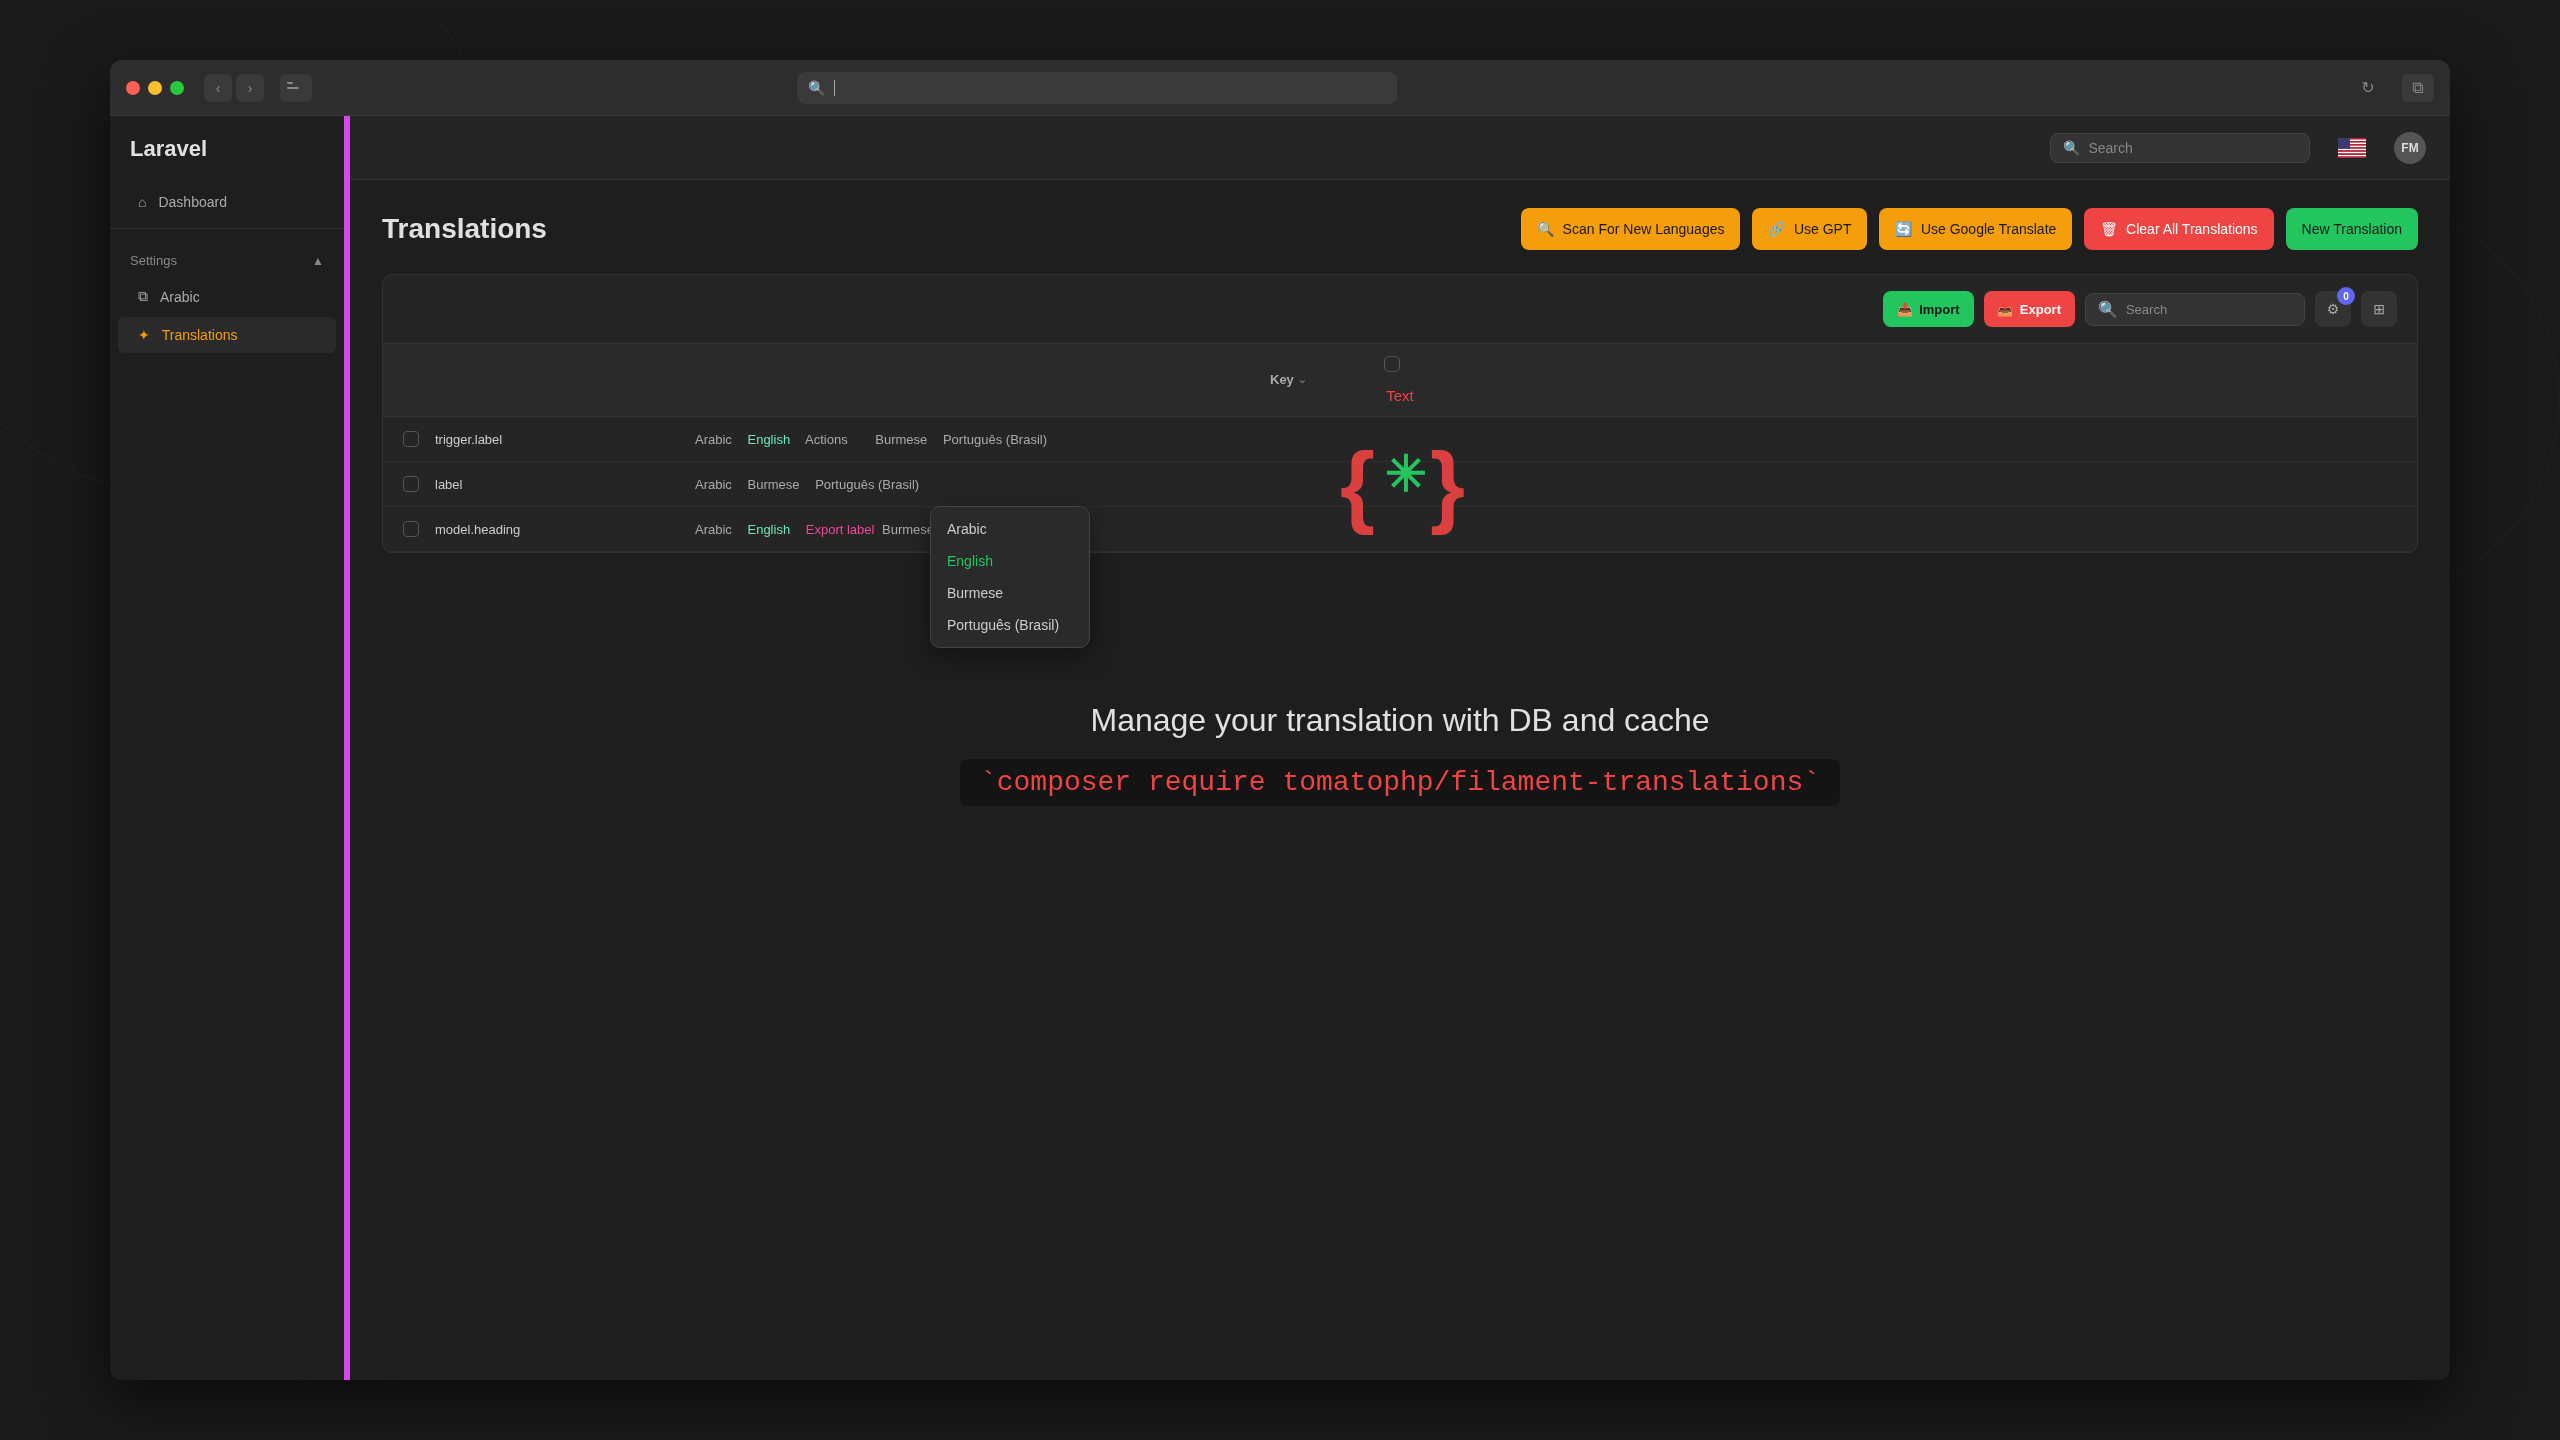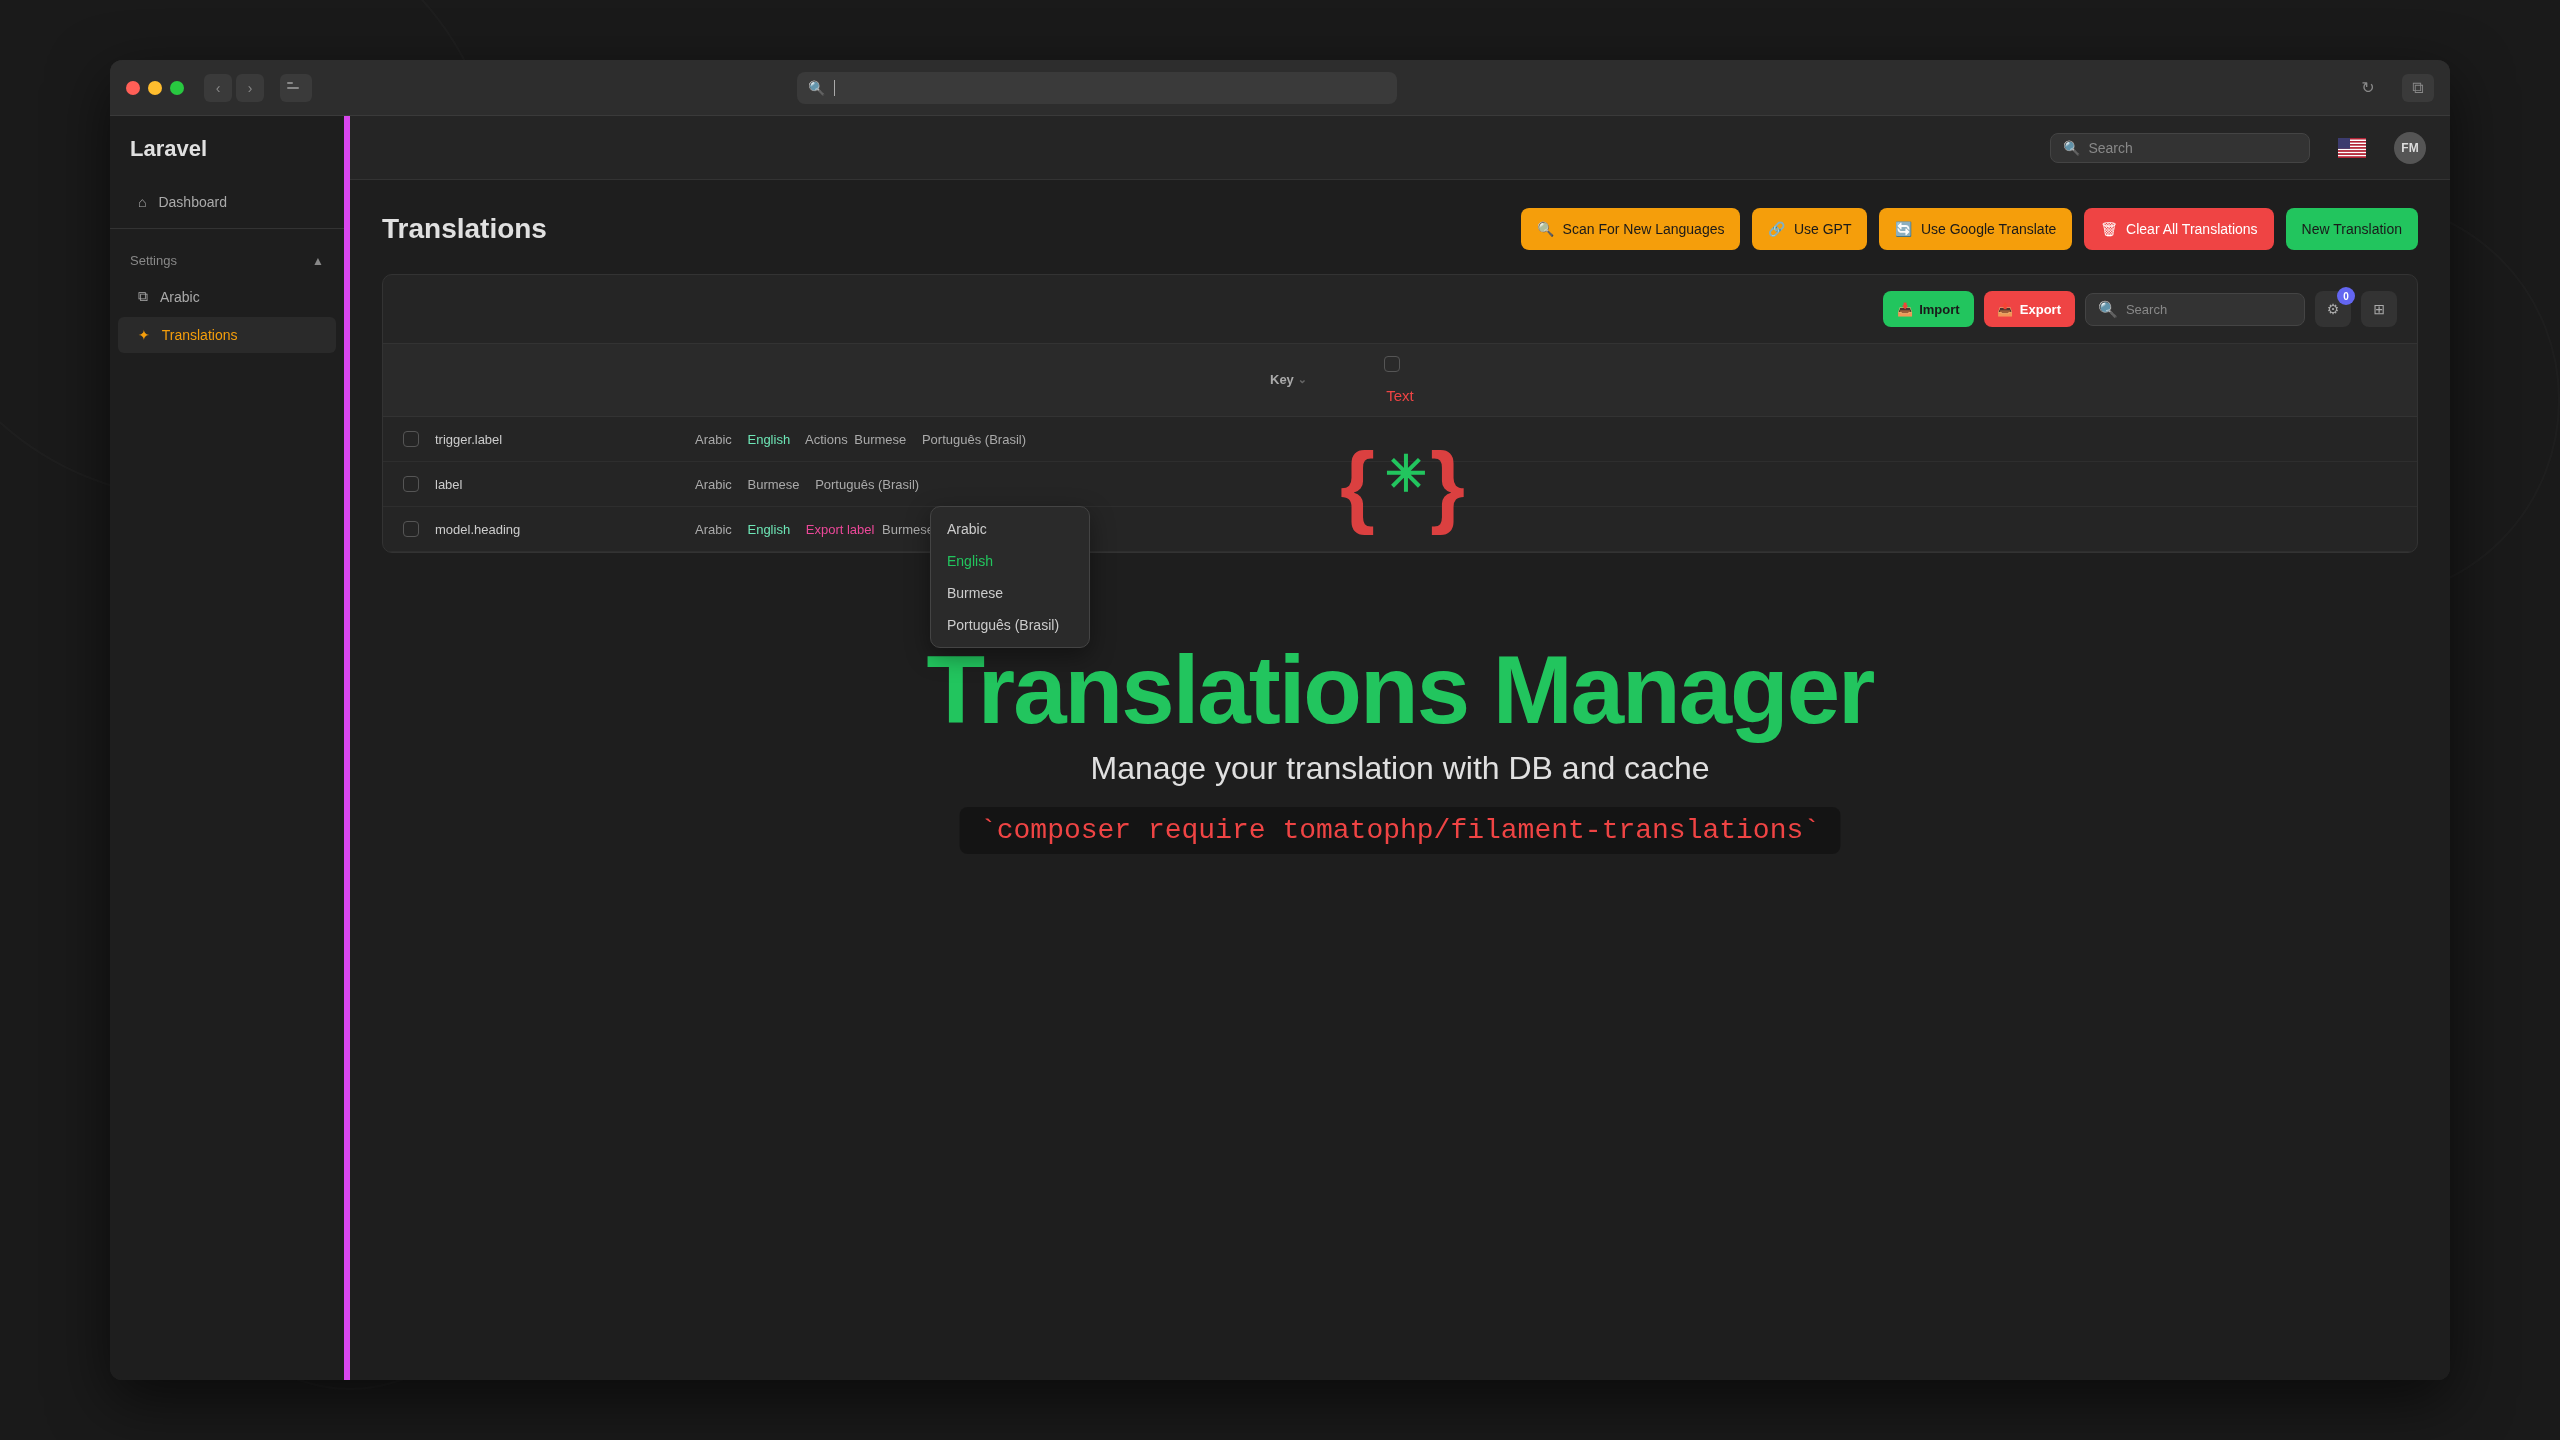--- a/index.html
+++ b/index.html
@@ -696,21 +696,21 @@
           </div>
 
           <div class="table-row">
             <div class="td-checkbox">
               <div class="checkbox"></div>
             </div>
             <div class="td-key">trigger.label</div>
             <div class="td-text">
               <span style="margin-right:12px;color:#aaa;">Arabic</span>
               <span style="margin-right:12px;color:#6ee7b7;">English</span>
-              <span style="margin-right:3px;color:#aaa;">Actions</span>
+              <span style="margin-right:24px;color:#aaa;">Actions</span>
               <span style="margin-right:12px;color:#aaa;">Burmese</span>
               <span style="color:#aaa;">Português (Brasil)</span>
             </div>
           </div>
 
           <div class="table-row">
             <div class="td-checkbox">
               <div class="checkbox"></div>
             </div>
             <div class="td-key">label</div>
@@ -748,20 +748,19 @@
         <svg width="140" height="120" viewBox="0 0 140 120">
 
           <text x="10" y="90" font-size="90" font-weight="900" fill="#ef4444" opacity="0.9">{</text>
           <text x="100" y="90" font-size="90" font-weight="900" fill="#ef4444" opacity="0.9">}</text>
 
           <text x="55" y="65" font-size="50" fill="#22c55e" font-weight="900">✳</text>
         </svg>
       </div>
 
       <div class="overlay-brand">
-        <div class="brand-title">Translations Manager</div>
         <div class="brand-subtitle">Manage your translation with DB and cache</div>
         <div class="brand-command">`composer require tomatophp/filament-translations`</div>
       </div>
 
     </div>
   </div>
 </div>
 
 </body></html>

